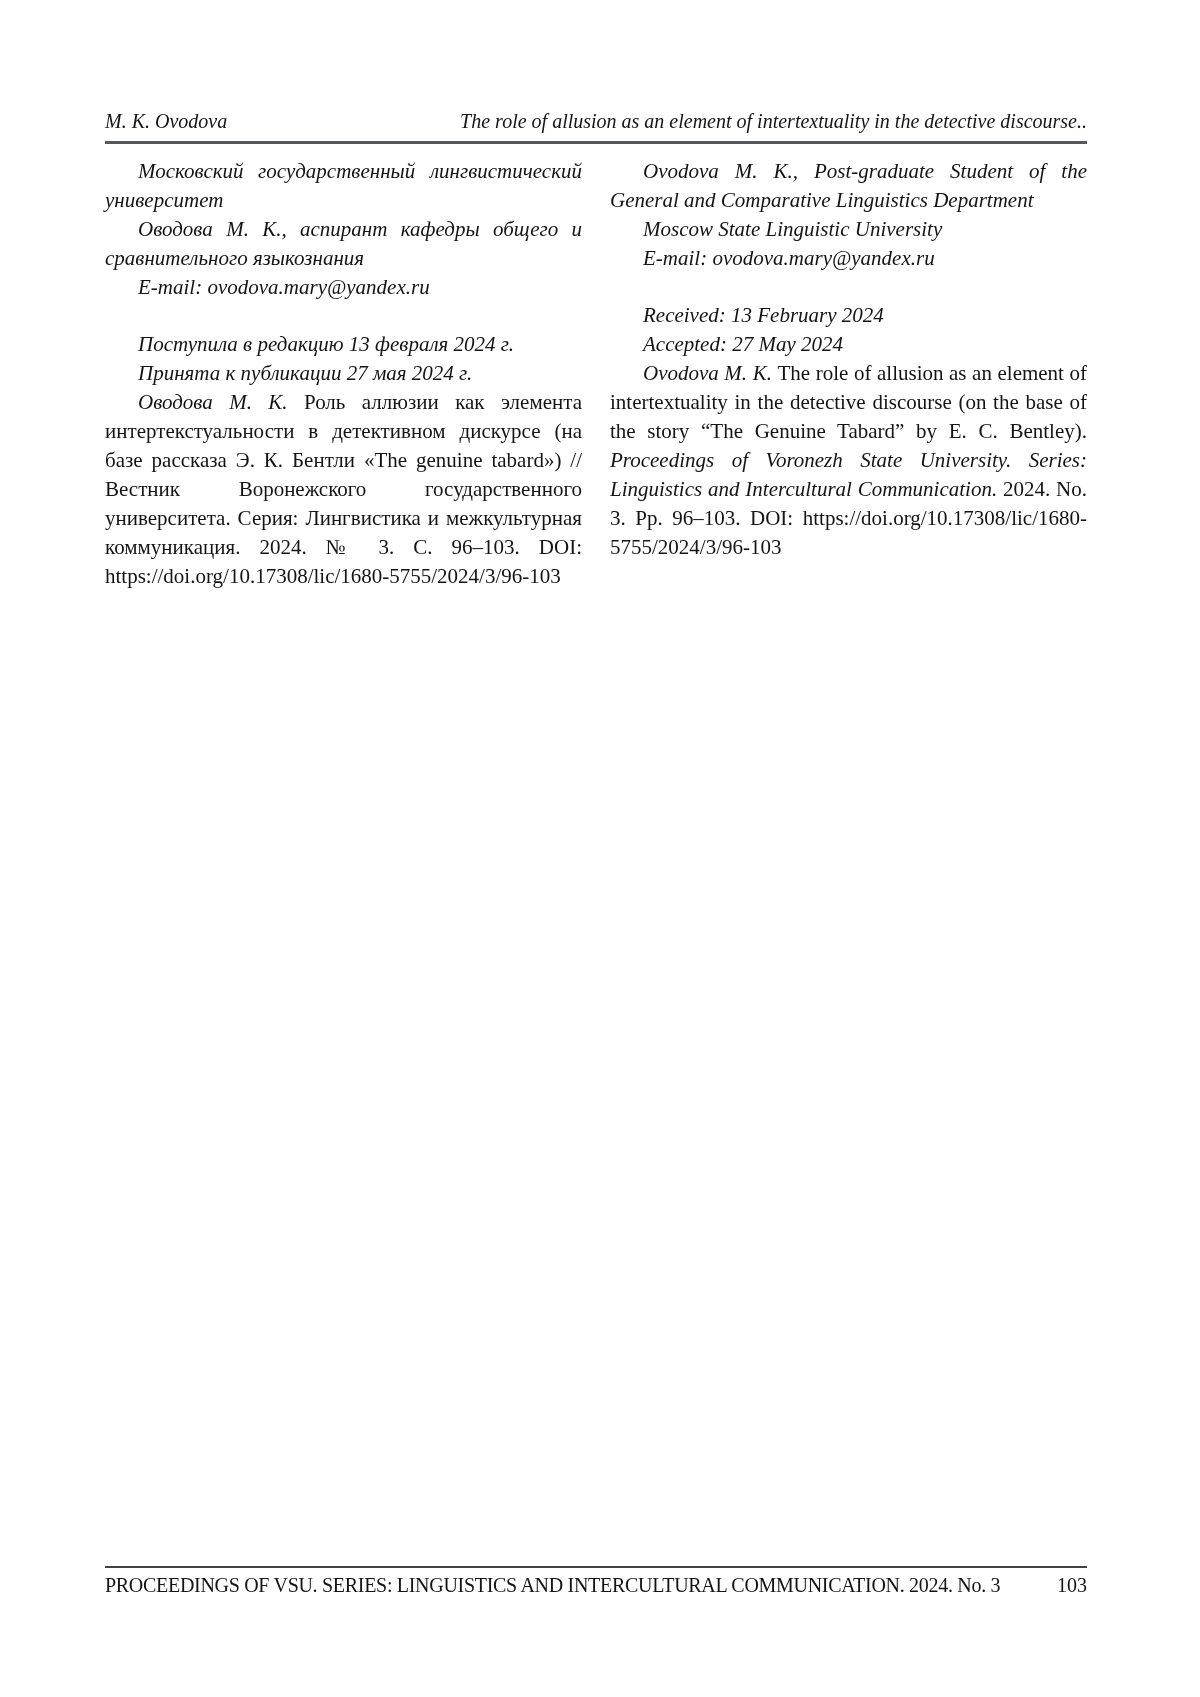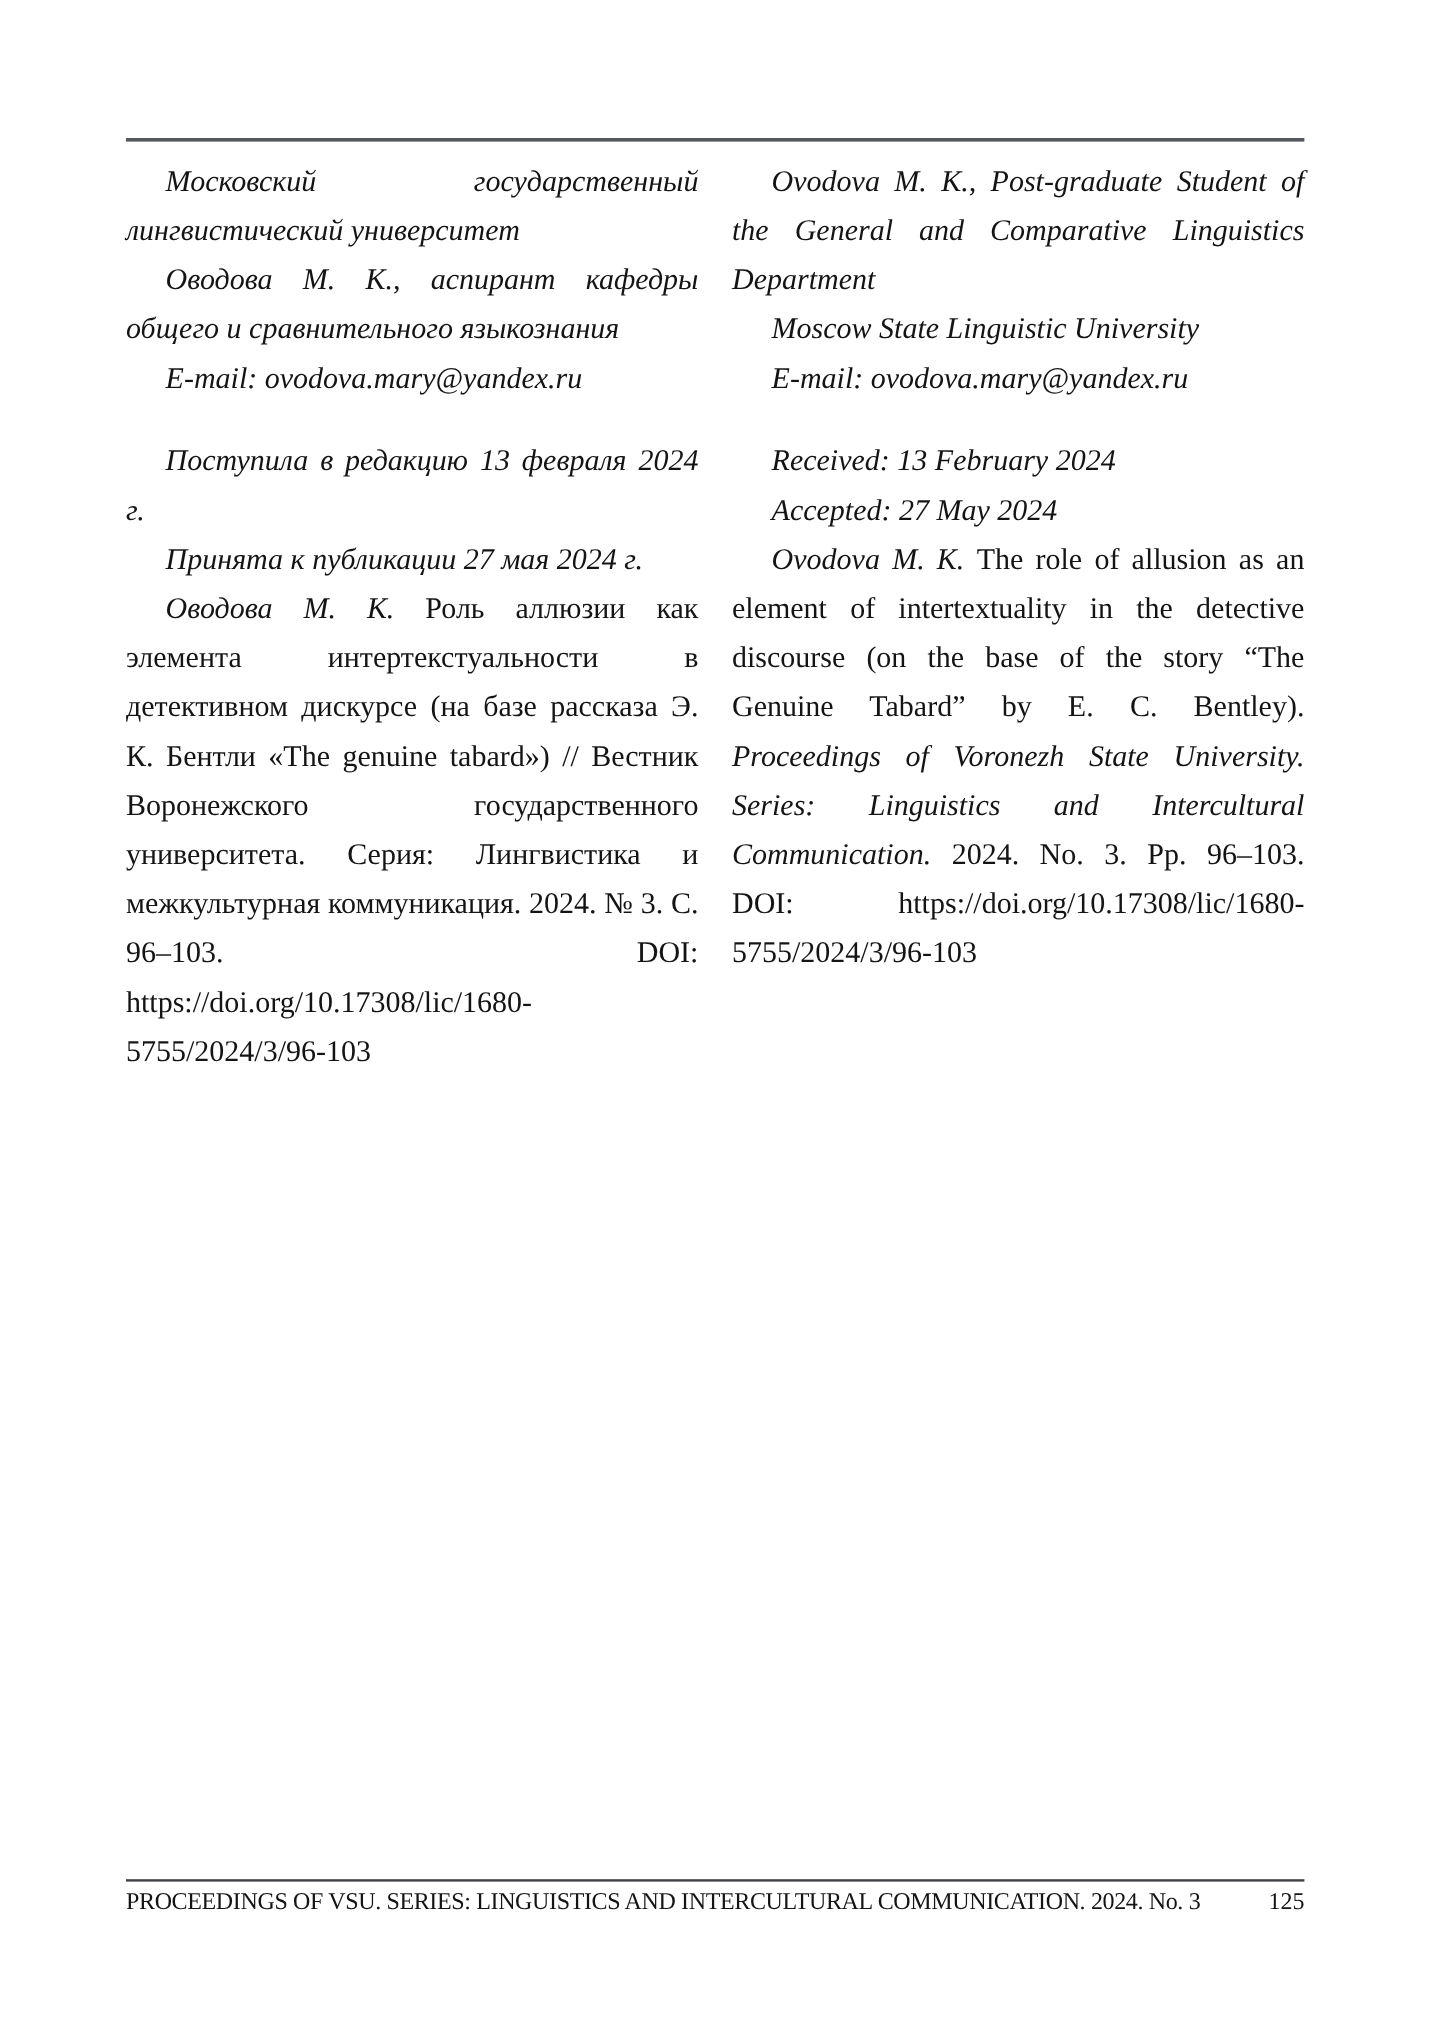--- a/index.html
+++ b/index.html
@@ -27,21 +27,21 @@
   }
   .head-rule{
     margin-top:7px;height:3px;background:var(--header-rule-color);
   }
   
   .columns{
     display:flex;gap:28px;margin-top:13px;
   }
   .col{
     width:477px;flex:0 0 477px;
-    font-size:25px;line-height:41px;
+    font-size:21px;line-height:29px;
     text-align:justify;
   }
   .col p{
     text-indent:33px;
     overflow-wrap:break-word;
     hyphens:manual;
   }
   .it{font-style:italic;}
   .gap-above{margin-top:28px;}
   .cite-head{font-style:italic;font-weight:bold;}
@@ -58,20 +58,24 @@
     font-size:20px;line-height:25px;letter-spacing:-0.3px;
     white-space:nowrap;
   }
   .foot-line .page-num{margin-left:18px;letter-spacing:0;}
 </style>
 </head>
 <body>
 
 <div class="page">
 
+  <header class="running-head">
+    <span>M. K. Ovodova</span>
+    <span>The role of allusion as an element of intertextuality in the detective discourse..</span>
+  </header>
   <div class="head-rule"></div>
 
   <main class="columns">
 
     <section class="col">
       <p class="it">Московский государственный лингвистический университет</p>
       <p class="it">Оводова М. К., аспирант кафедры общего и срав­нительного языкознания</p>
       <p class="it">E-mail: ovodova.mary@yandex.ru</p>
       <p class="it gap-above">Поступила в редакцию 13 февраля 2024 г.</p>
       <p class="it">Принята к публикации 27 мая 2024 г.</p>
@@ -86,17 +90,17 @@
       <p class="it">Accepted: 27 May 2024</p>
       <p><span class="seg-italic">Ovodova M. K. </span><span class="seg-normal">The role of allusion as an element of intertextuality in the detective discourse (on the base of the story “The Genuine Tabard” by E. C. Bentley). </span><span class="seg-italic">Proceedings of Voronezh State University. Series: Linguistics and Inter­cultural Communication. </span><span class="seg-normal">2024. No. 3. Pp. 96–103. DOI: https://doi.org/10.17308/lic/1680-5755/2024/3/96-103</span></p>
     </section>
 
   </main>
 
   <footer class="page-footer">
     <div class="foot-rule"></div>
     <div class="foot-line">
       <span>PROCEEDINGS OF VSU. SERIES: LINGUISTICS AND INTERCULTURAL COMMUNICATION. 2024. No. 3</span>
-      <span class="page-num">125</span>
+      <span class="page-num">103</span>
     </div>
   </footer>
 
 </div>
 
 </body></html>

